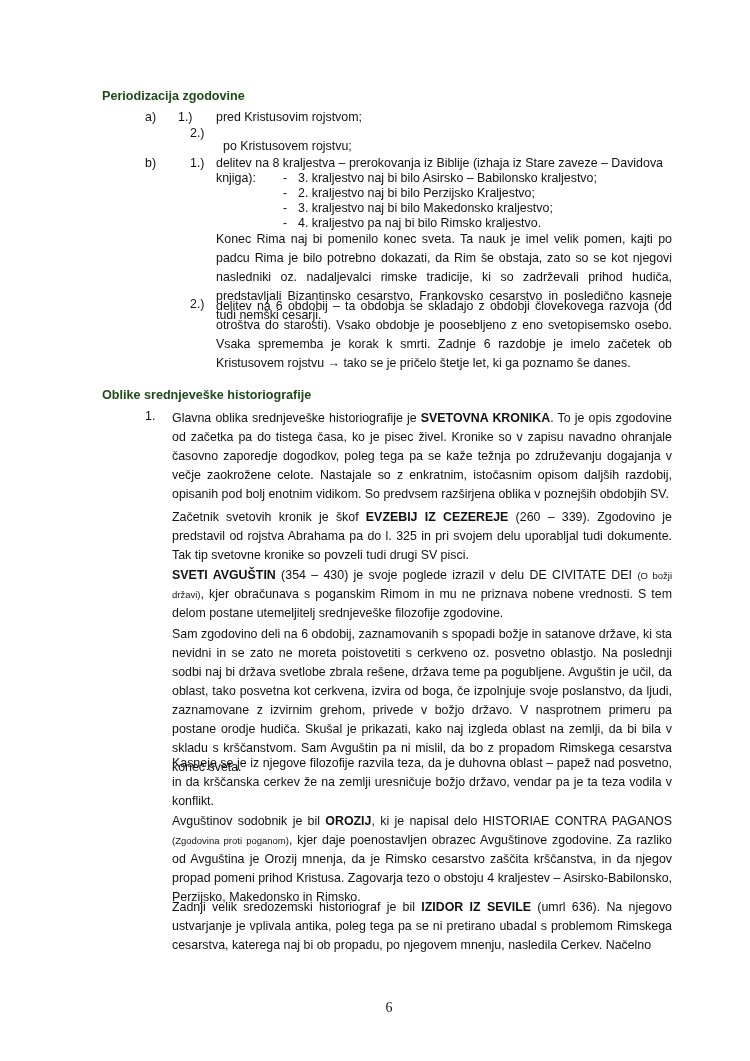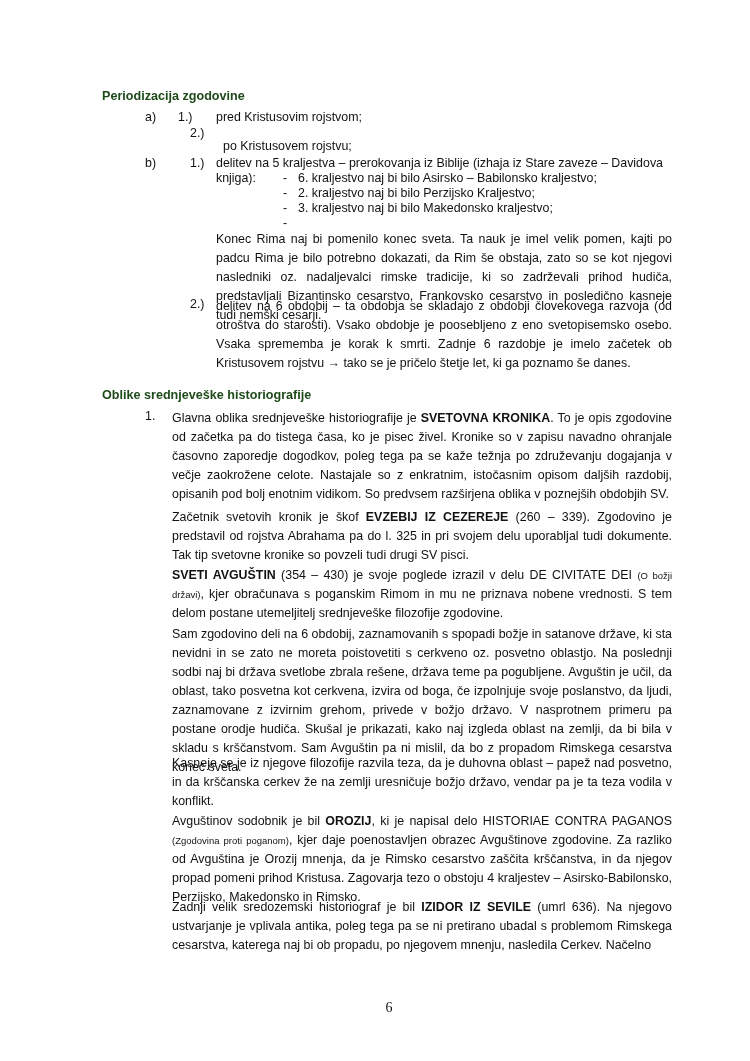--- a/index.html
+++ b/index.html
@@ -23,30 +23,31 @@
   <div class="heading" style="top: 89px; color: rgb(30, 74, 26);">Periodizacija zgodovine</div>
 
   <div class="line" style="left:131px; top:110px;">a)</div>
   <div class="line" style="left:164px; top:110px;">1.)</div>
   <div class="line" style="left:202px; top:110px;">pred Kristusovim rojstvom;</div>
   <div class="line" style="left:176px; top:126px;">2.)</div>
   <div class="line" style="left:209px; top:126px;margin-top:13px;">po Kristusovem rojstvu;</div>
 
   <div class="line" style="left:131px; top:156px;">b)</div>
   <div class="line" style="left:176px; top:156px;">1.)</div>
-  <div class="line" style="left:202px; top:156px;">delitev na 5 kraljestva – prerokovanja iz Biblije (izhaja iz Stare zaveze – Davidova</div>
+  <div class="line" style="left:202px; top:156px;">delitev na 8 kraljestva – prerokovanja iz Biblije (izhaja iz Stare zaveze – Davidova</div>
   <div class="line" style="left:202px; top:171px;">knjiga):</div>
 
   <div class="line" style="left:269px; top:171px;">-</div>
-  <div class="line" style="left:284px; top:171px;">6. kraljestvo naj bi bilo Asirsko – Babilonsko kraljestvo;</div>
+  <div class="line" style="left:284px; top:171px;">3. kraljestvo naj bi bilo Asirsko – Babilonsko kraljestvo;</div>
   <div class="line" style="left:269px; top:186px;">-</div>
   <div class="line" style="left:284px; top:186px;">2. kraljestvo naj bi bilo Perzijsko Kraljestvo;</div>
   <div class="line" style="left:269px; top:201px;">-</div>
   <div class="line" style="left:284px; top:201px;">3. kraljestvo naj bi bilo Makedonsko kraljestvo;</div>
   <div class="line" style="left:269px; top:216px;">-</div>
+  <div class="line" style="left:284px; top:216px;">4. kraljestvo pa naj bi bilo Rimsko kraljestvo.</div>
 
   <div class="just" style="left:202px; top:230px; width:456px;">Konec Rima naj bi pomenilo konec sveta. Ta nauk je imel velik pomen, kajti po padcu Rima je bilo potrebno dokazati, da Rim še obstaja, zato so se kot njegovi nasledniki oz. nadaljevalci rimske tradicije, ki so zadrževali prihod hudiča, predstavljali Bizantinsko cesarstvo, Frankovsko cesarstvo in posledično kasneje tudi nemški cesarji.</div>
 
   <div class="line" style="left:176px; top:297px;">2.)</div>
   <div class="just" style="left:202px; top:297px; width:456px;">delitev na 6 obdobij – ta obdobja se skladajo z obdobji človekovega razvoja (od otroštva do starosti). Vsako obdobje je poosebljeno z eno svetopisemsko osebo. Vsaka sprememba je korak k smrti. Zadnje 6 razdobje je imelo začetek ob Kristusovem rojstvu → tako se je pričelo štetje let, ki ga poznamo še danes.</div>
 
   <div class="heading" style="top: 388px; color: rgb(30, 74, 26);">Oblike srednjeveške historiografije</div>
 
   <div class="line" style="left:131px; top:409px;">1.</div>
 

